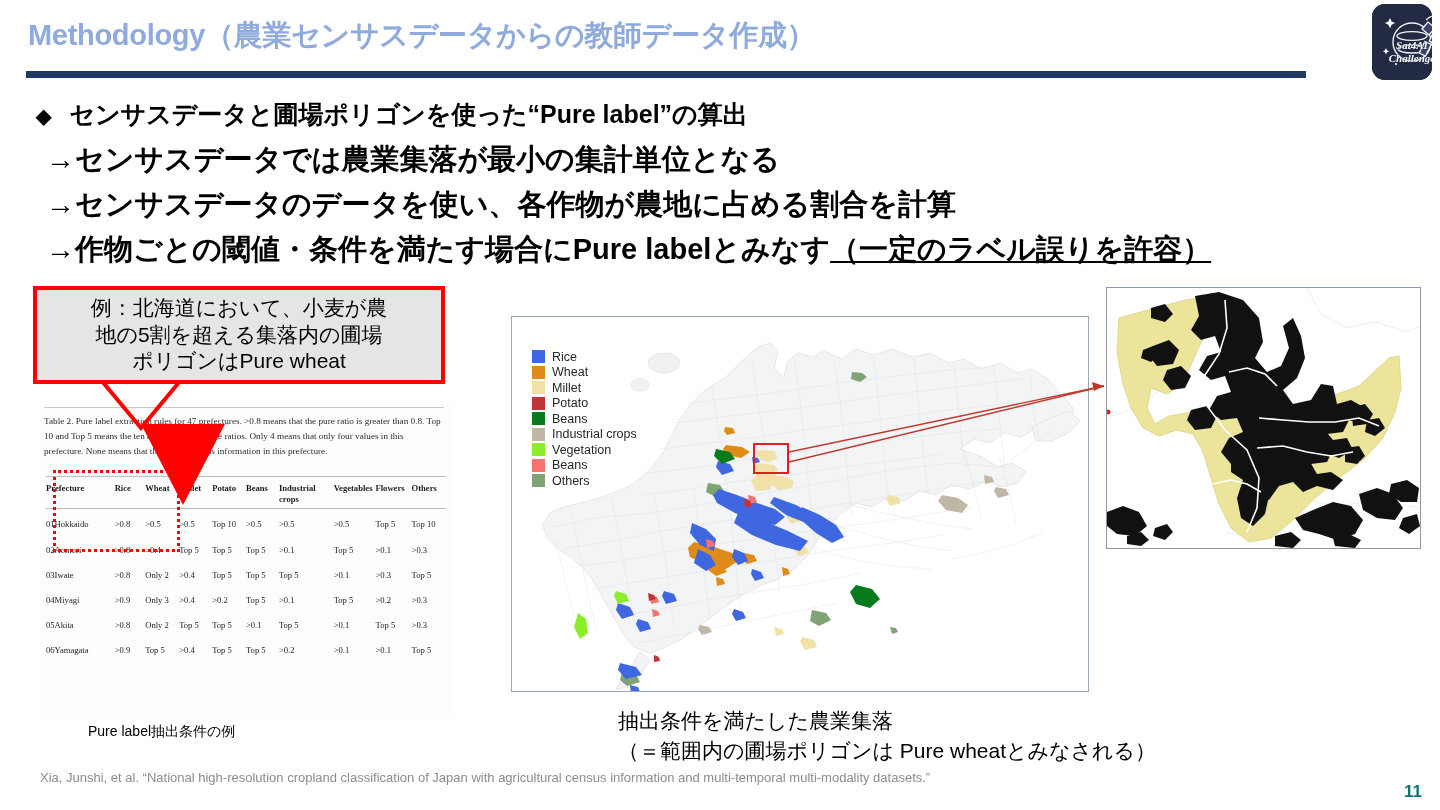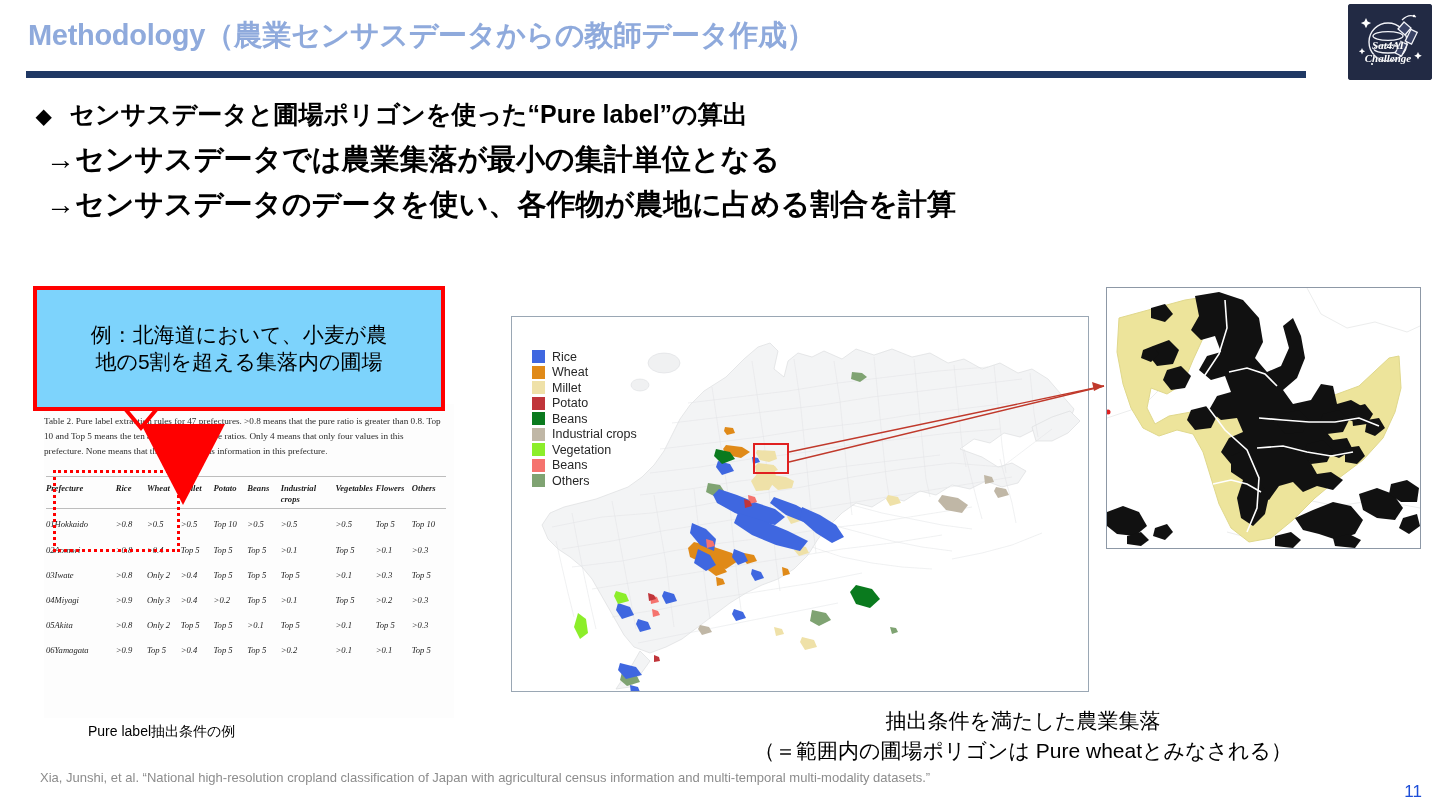--- a/index.html
+++ b/index.html
@@ -21,23 +21,23 @@
   }
   .title-rule {
     position: absolute; left: 26px; top: 71px;
     width: 1280px; height: 7px;
     background: #1f3864;
   }
 
   
   .logo {
     position: absolute; right: 8px; top: 4px;
-    width: 84px; height: 76px;
+    width: 60px; height: 76px;
     background: #222a44;
-    border-radius: 3px;
+    border-radius: 13px;
     overflow: hidden;
   }
 
   
   .bullet-row {
     position: absolute; left: 36px; top: 98px;
     display: flex; align-items: baseline; gap: 18px;
     font-size: 25px; font-weight: bold; color: #000;
     white-space: nowrap;
   }
@@ -48,23 +48,23 @@
     white-space: nowrap;
   }
   .arrow-line.l1 { top: 140px; }
   .arrow-line.l2 { top: 185px; }
   .arrow-line.l3 { top: 230px; }
   .u { text-decoration: underline; text-underline-offset: 2px; }
 
   
   .callout {
     position: absolute; left: 33px; top: 286px;
-    width: 412px; height: 125px;
+    width: 412px; height: 98px;
     border: 4px solid #ff0000;
-    background: #7dd3fc;
+    background: #e5e5e5;
     display: flex; flex-direction: column; align-items: center;
     justify-content: center;
     font-size: 21px; line-height: 1.28; color: #000;
     text-align: center; z-index: 6;
   }
   
   .callout-tail { position: absolute; left: 33px; top: 380px; z-index: 5; }
 
   
   .paper {
@@ -83,21 +83,21 @@
     text-align: left;
   }
   .tbl-rule {
     position: absolute; left: 2px; width: 400px; height: 1px; background: #bdbdbd;
   }
   table.ptbl {
     position: absolute; left: 2px; top: 76px;
     width: 400px;
     border-collapse: collapse;
     font-family: "Liberation Serif", serif;
-    font-size: 8.6px; color: #1c1c1c; font-style: italic;
+    font-size: 8.6px; color: #1c1c1c;
   }
   table.ptbl th {
     font-weight: bold; text-align: left; vertical-align: top;
     padding: 3px 3px 8px 0; line-height: 1.25;
   }
   table.ptbl td {
     text-align: left; vertical-align: top;
     padding: 7px 3px 7px 0; line-height: 1.3;
   }
   table.ptbl th.c0, table.ptbl td.c0 { width: 86px; }
@@ -145,36 +145,36 @@
     position: absolute; left: 1106px; top: 287px;
     width: 315px; height: 262px;
     border: 1px solid #8d98a6;
     background: #ffffff;
     overflow: hidden;
   }
 
   .cap-right {
     position: absolute; left: 618px; top: 706px;
     width: 810px;
-    text-align: center;
+    text-align: left;
     font-size: 21px; line-height: 1.45; color: #000;
   }
 
   
   .cite1 {
     position: absolute; left: 40px; top: 770px;
     font-size: 13px; color: #8c8c8c; white-space: nowrap;
   }
   .cite2 {
     position: absolute; left: 205px; top: 789px;
     font-size: 10.5px; color: #8c8c8c; white-space: nowrap;
   }
   .pageno {
     position: absolute; right: 18px; top: 782px;
-    font-size: 17px; color: #1d4ed8;
+    font-size: 17px; color: #0f766e; font-weight: bold;
   }
   svg { display: block; }
 </style>
 </head>
 <body>
 
 <div id="slide">
 
   <div class="slide-title">Methodology（農業センサスデータからの教師データ作成）</div>
   <div class="title-rule"></div>
@@ -204,24 +204,26 @@
       <text x="40" y="58" text-anchor="middle" font-family="Liberation Serif, serif" font-style="italic" font-size="11" font-weight="bold" fill="#ffffff" stroke="#222a44" stroke-width="0.6" paint-order="stroke">Challenge</text>
     </svg>
   </div>
 
   <div class="bullet-row">
     <span class="diamond">◆</span>
     <span>センサスデータと圃場ポリゴンを使った“Pure label”の算出</span>
   </div>
   <div class="arrow-line l1">→センサスデータでは農業集落が最小の集計単位となる</div>
   <div class="arrow-line l2">→センサスデータのデータを使い、各作物が農地に占める割合を計算</div>
+  <div class="arrow-line l3"><span>→作物ごとの閾値・条件を満たす場合にPure labelとみなす</span><span class="u">（一定のラベル誤りを許容）</span></div>
 
   <div class="callout">
     <div>例：北海道において、小麦が農</div>
     <div>地の5割を超える集落内の圃場</div>
+    <div>ポリゴンはPure wheat</div>
   </div>
   <svg class="callout-tail" width="412" height="140" viewBox="0 0 412 140">
     <path d="M68 0 L108 48 L148 0" fill="none" stroke="#ff0000" stroke-width="4"></path>
     <path d="M108 44 L150 125 L192 44 Z" fill="#ff0000"></path>
   </svg>
 
   <div class="paper">
     <div class="hr-top"></div>
     <div class="tbl-caption">Table 2. Pure label extraction rules for 47 prefectures. &gt;0.8 means that the pure ratio is greater than 0.8. Top 10 and Top 5 means the ten and five largest pure ratios. Only 4 means that only four values in this prefecture. None means that there is no census information in this prefecture.</div>
     <div class="tbl-rule" style="top:72px"></div>

